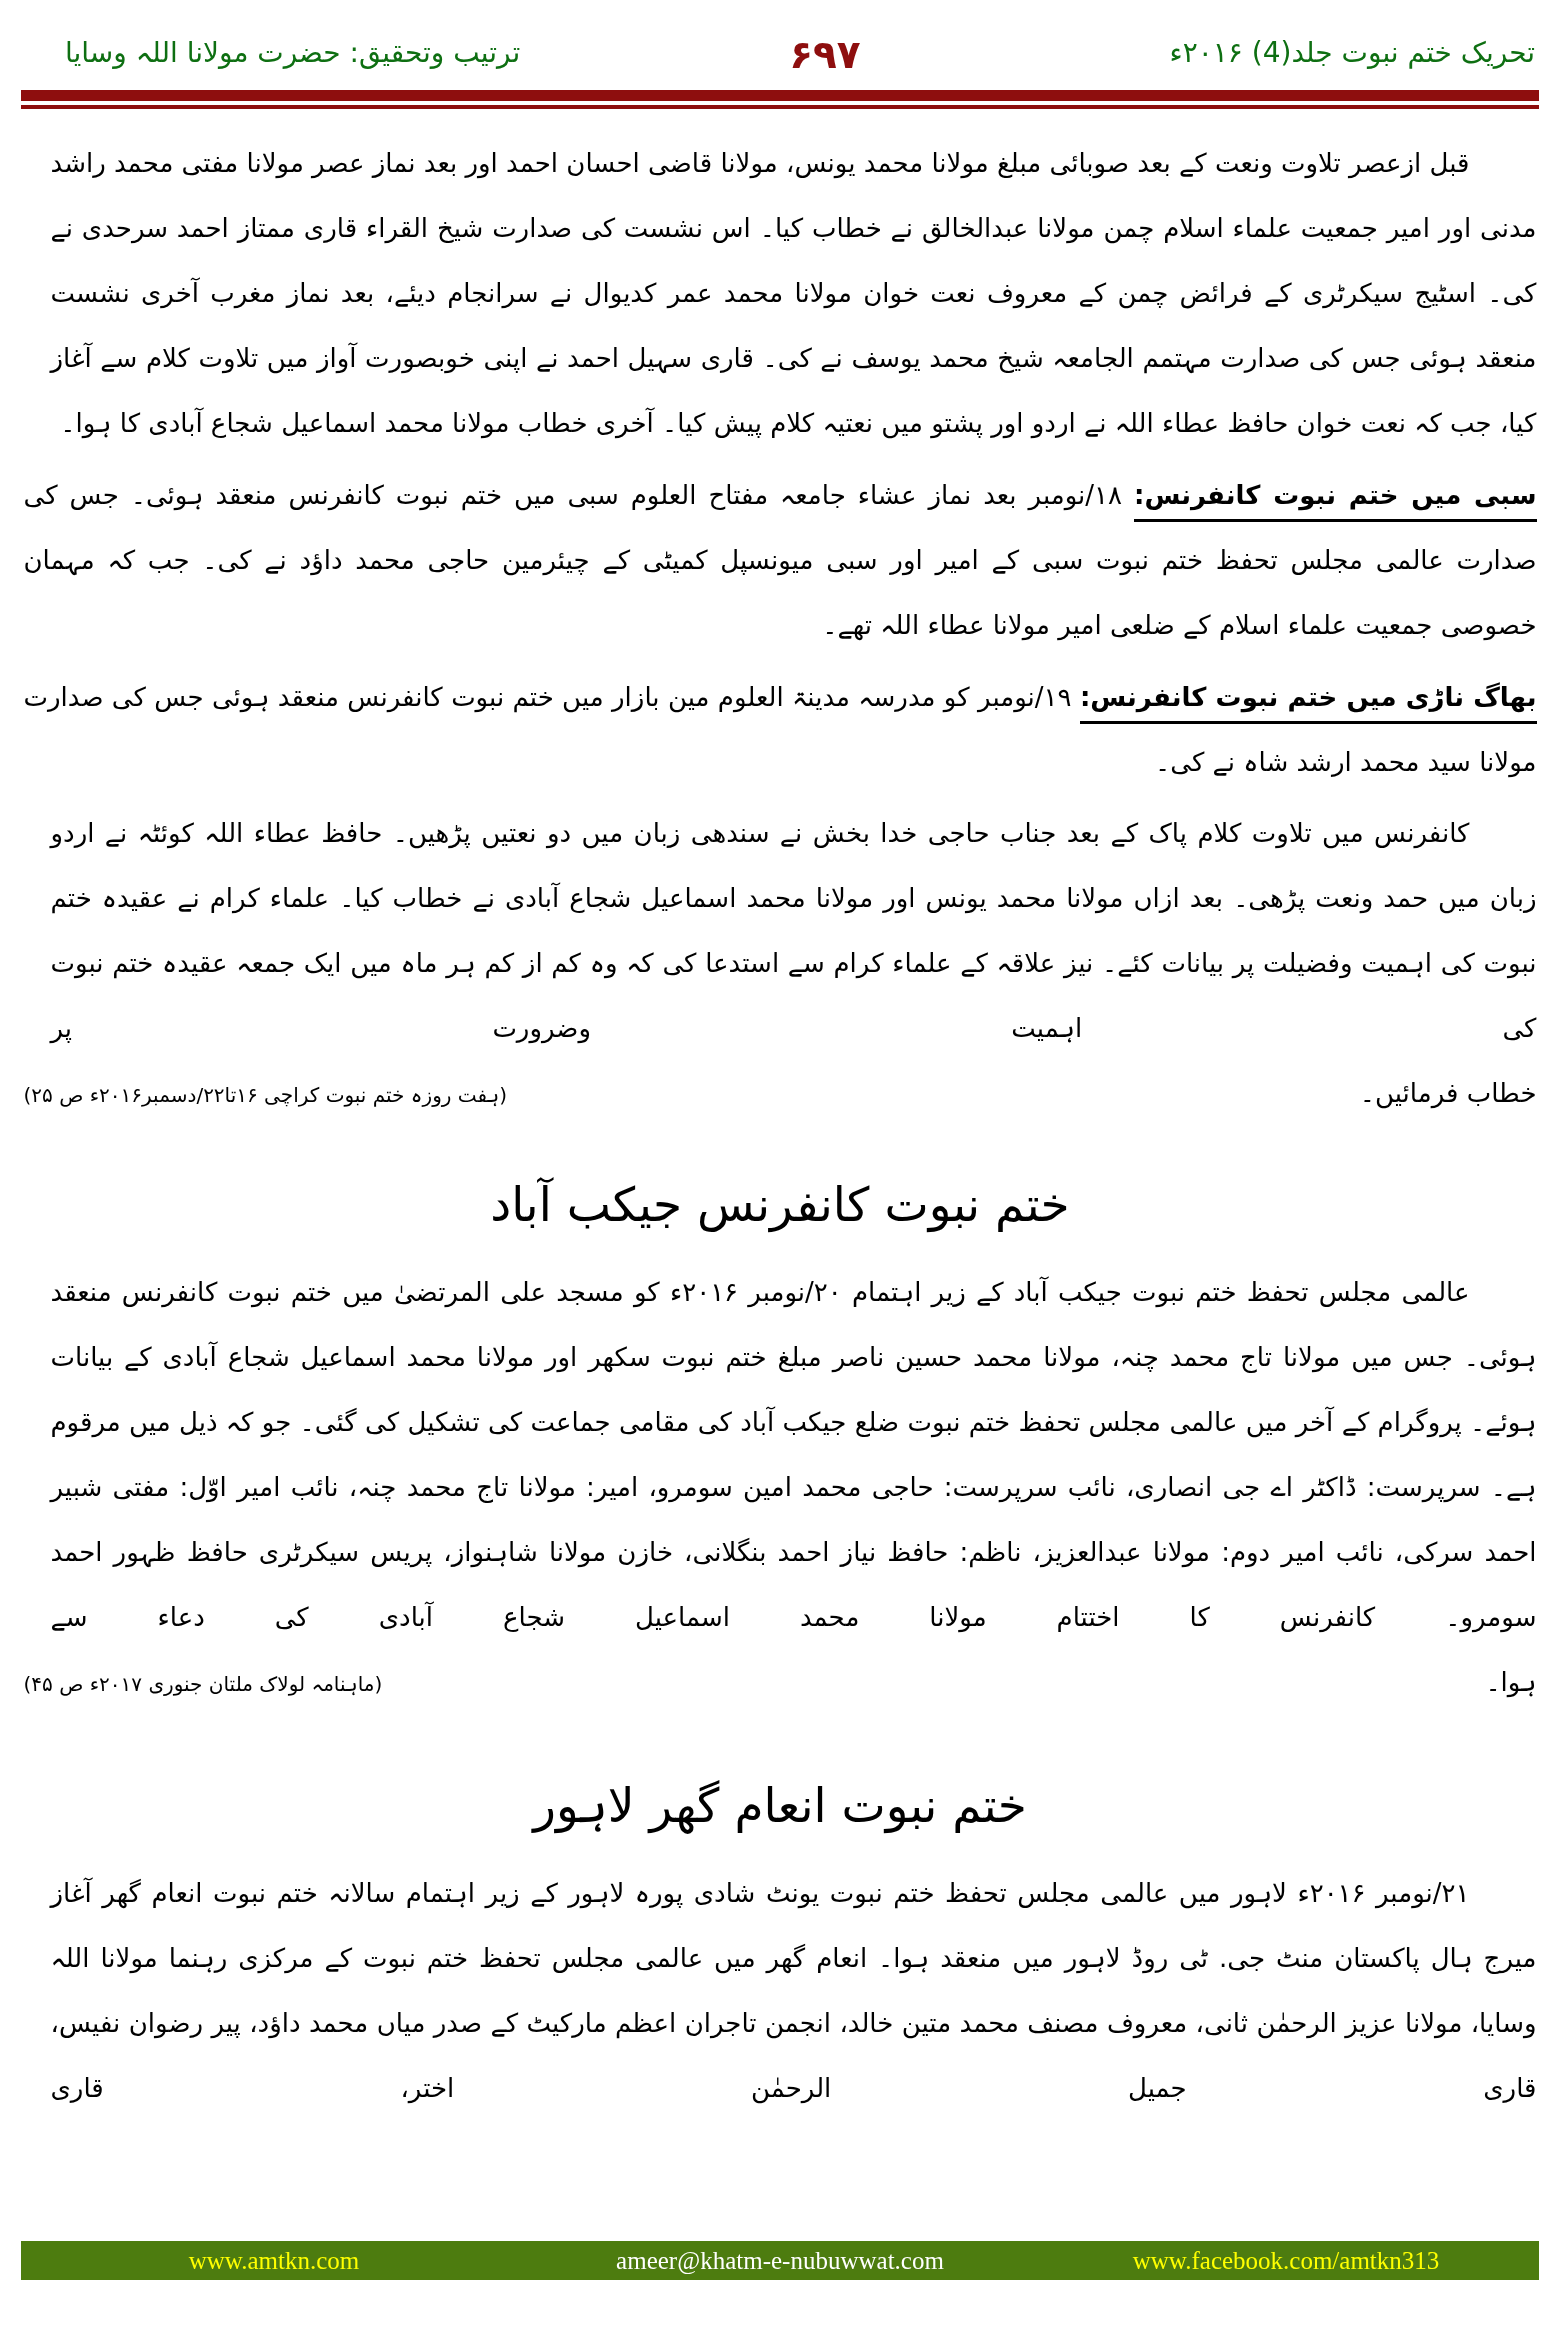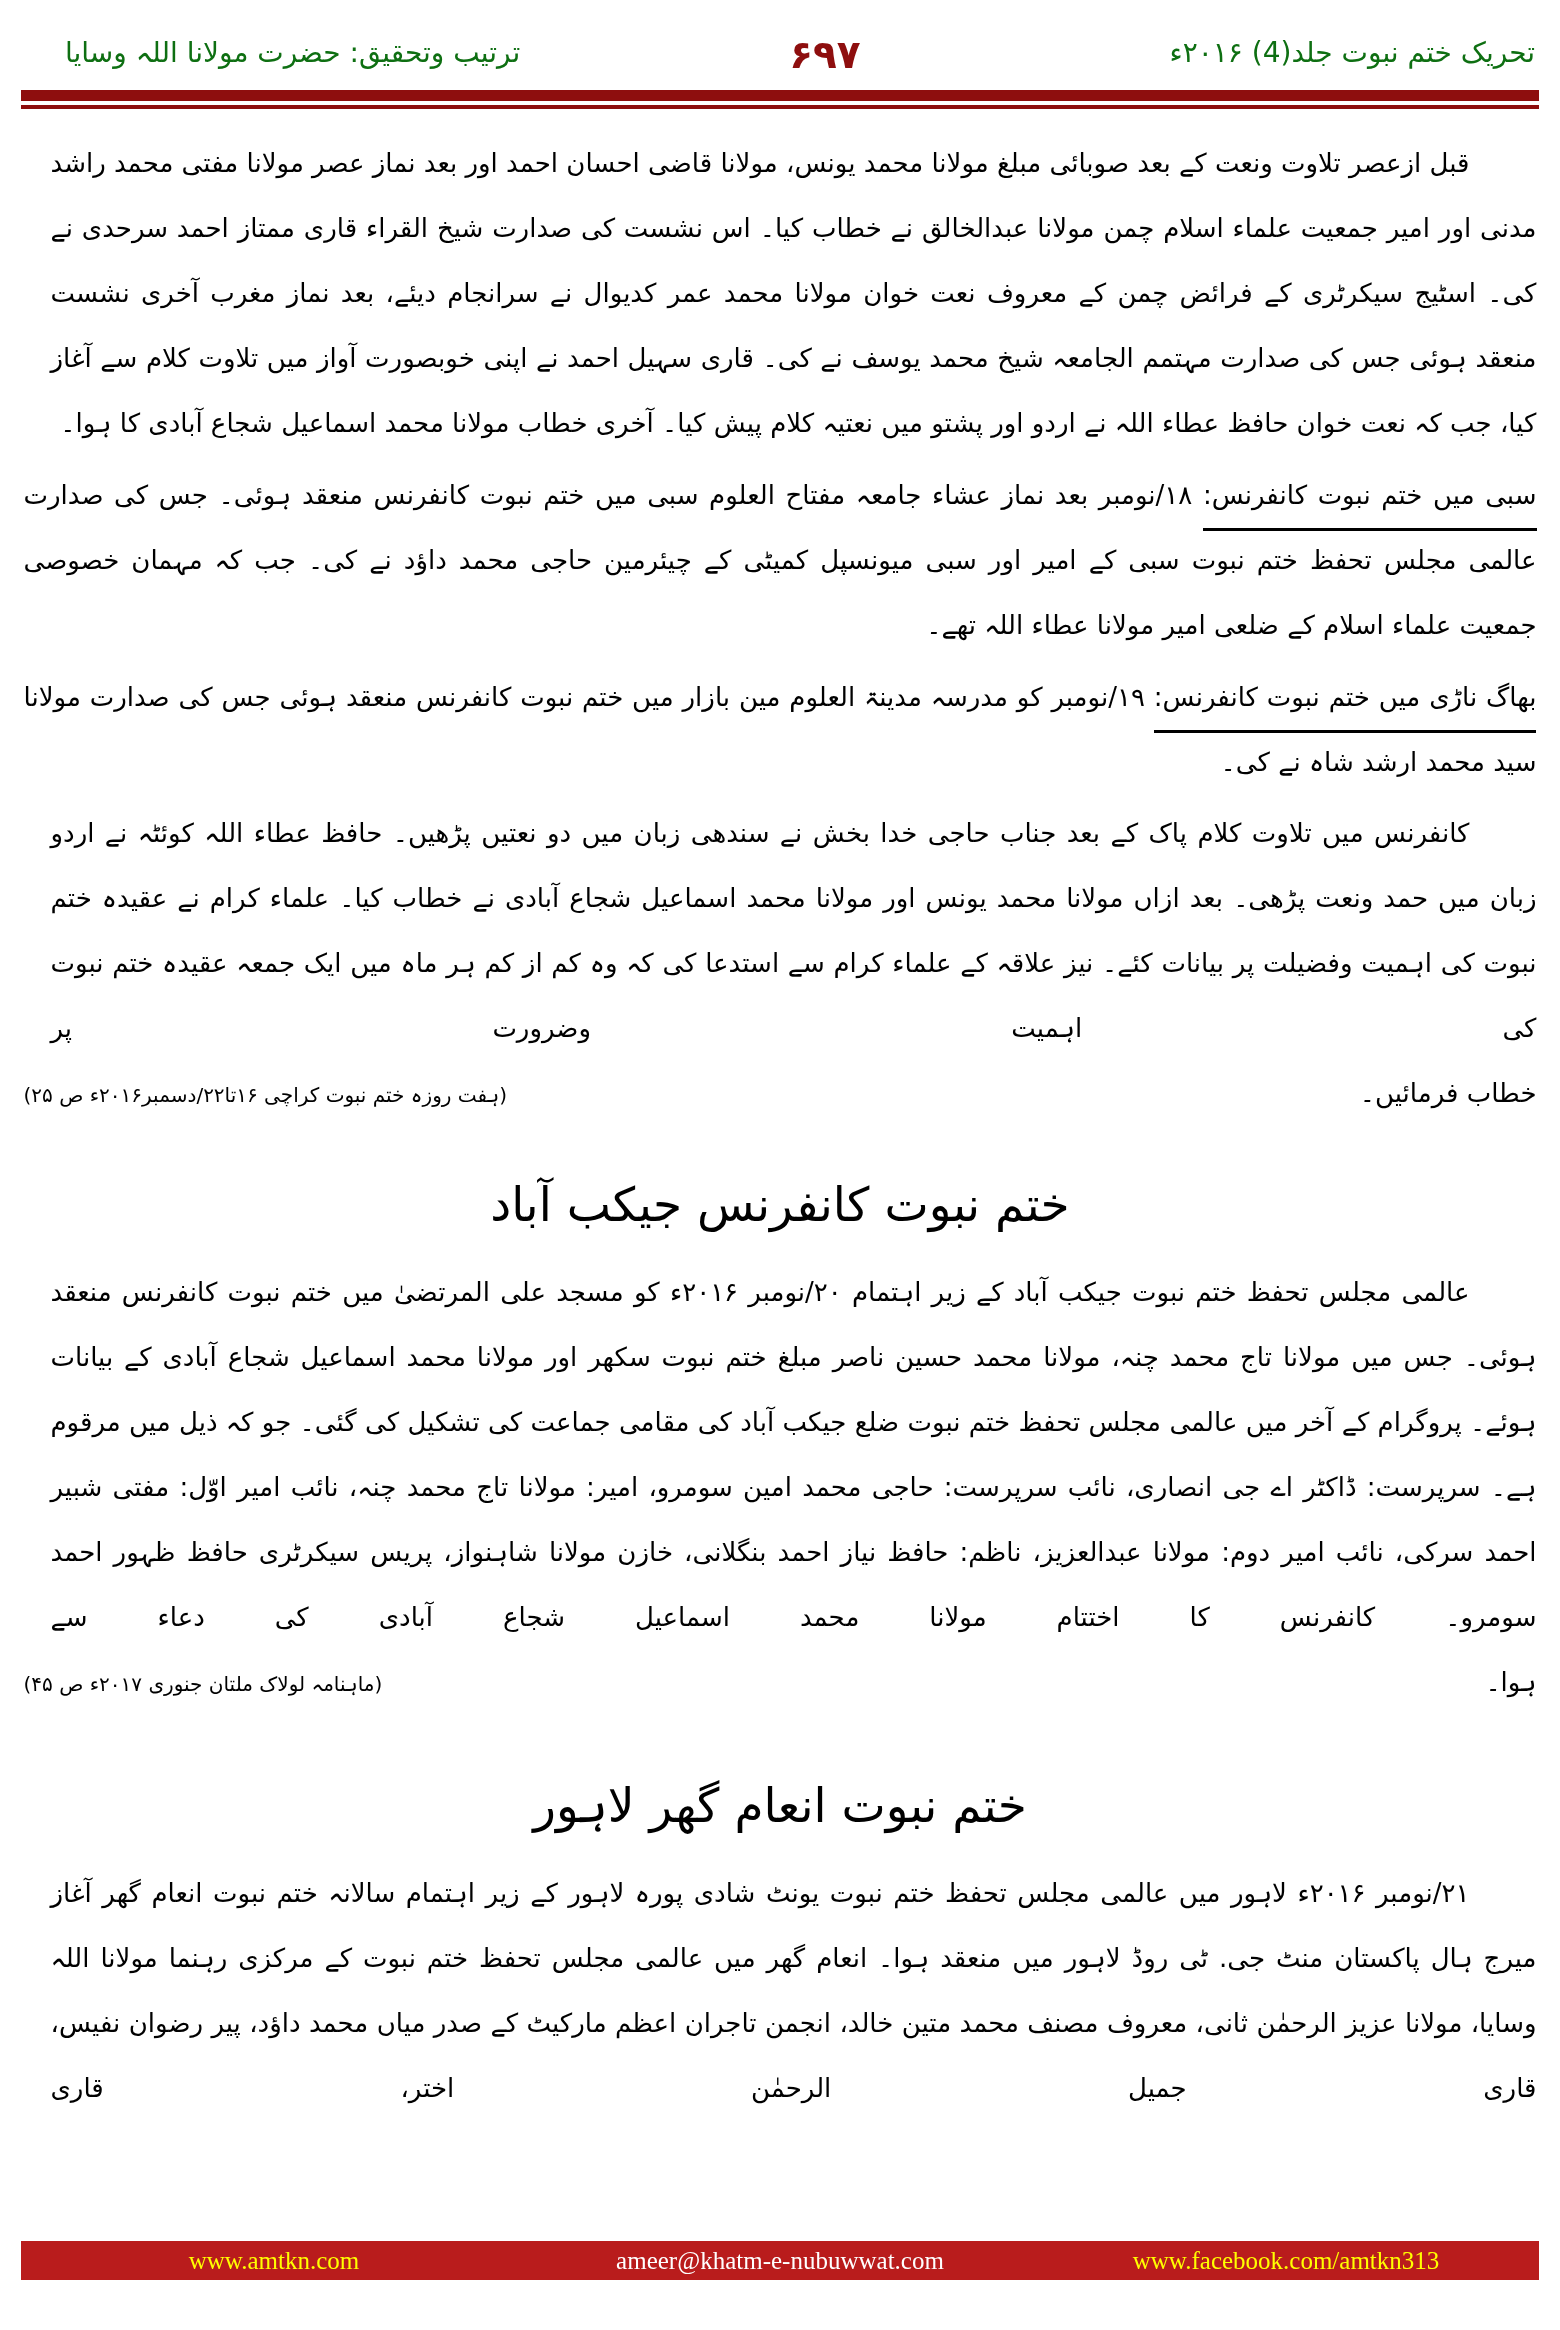--- a/index.html
+++ b/index.html
@@ -64,23 +64,23 @@
   }
   .para.indent {
     text-indent: 67px;
     margin-left: 27px;
   }
   .para.cont {
     text-align-last: justify;
     margin-bottom: 0;
   }
   .inline-heading {
-    font-weight: normal;
+    font-weight: bold;
     border-bottom: 3.4px solid #000;
-    padding-bottom: 18px;
+    padding-bottom: 9px;
   }
   .ref-line {
     display: flex;
     justify-content: space-between;
     align-items: baseline;
     margin: 0 0 6.7px 0;
   }
   .ref-line .tail { }
   .ref-line .ref {
     font-weight: normal;
@@ -96,21 +96,21 @@
   .big-heading.second {
     margin-top: 49px;
   }
   
   .footer-bar {
     position: absolute;
     left: 21px;
     right: 21px;
     bottom: 50px;
     height: 39px;
-    background: #b91c1c;
+    background: #4d7c0f;
     display: grid;
     grid-template-columns: 1fr 1fr 1fr;
     align-items: center;
     direction: ltr;
     font-family: "Liberation Serif", serif;
     font-size: 25px;
   }
   .footer-bar .cell {
     text-align: center;
     white-space: nowrap;

